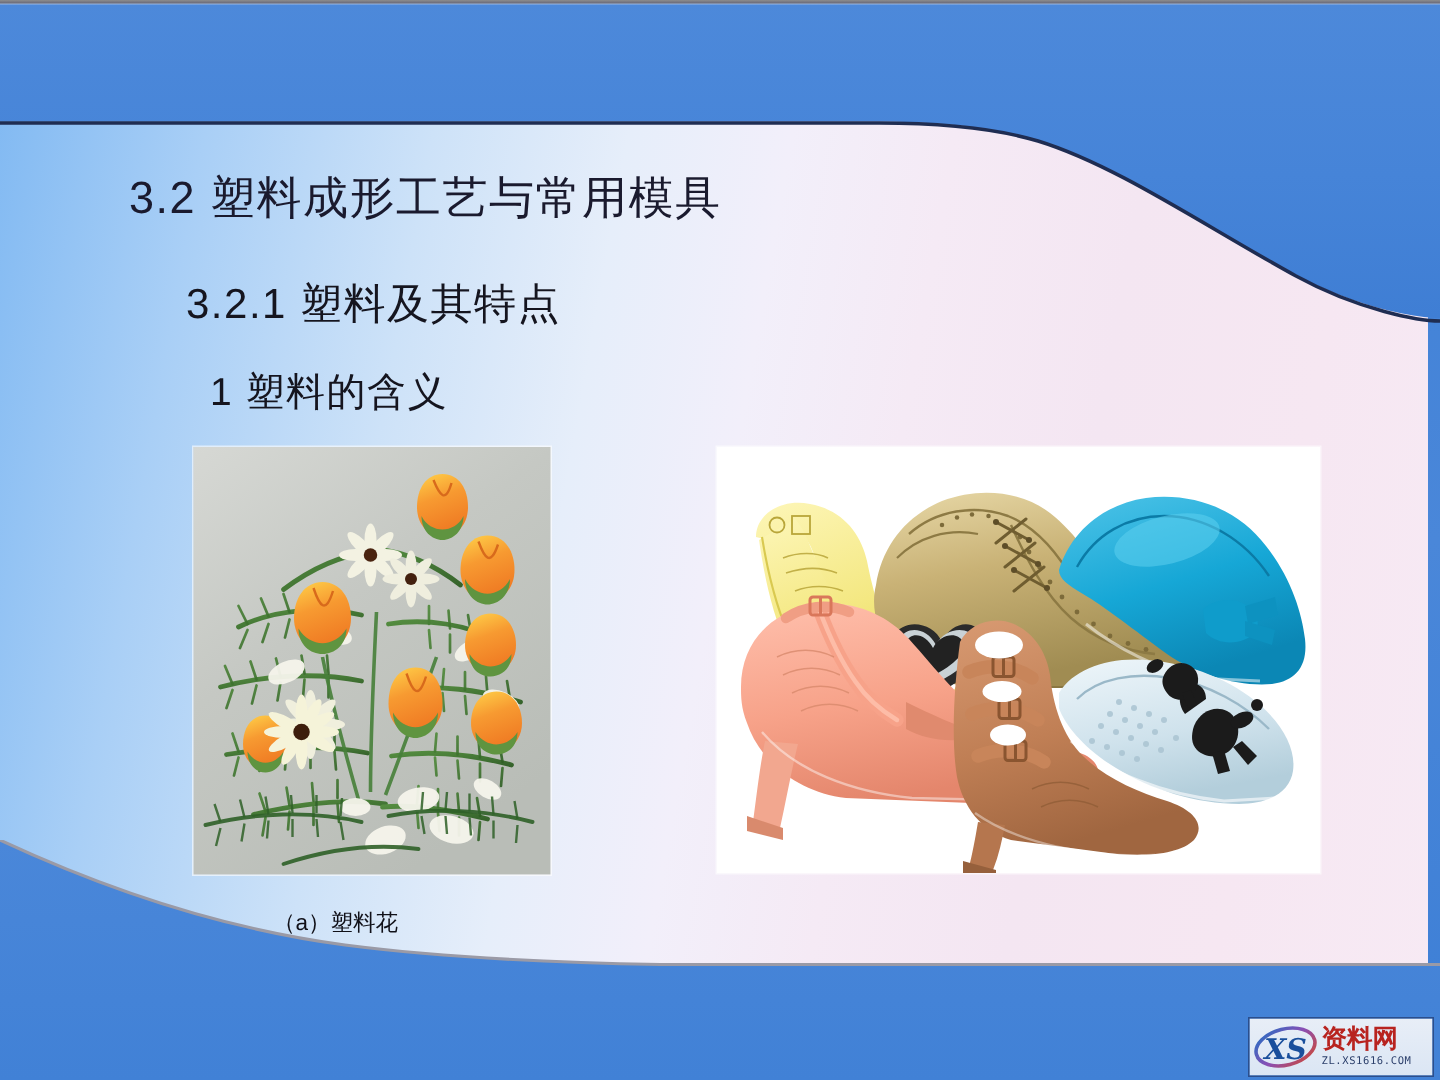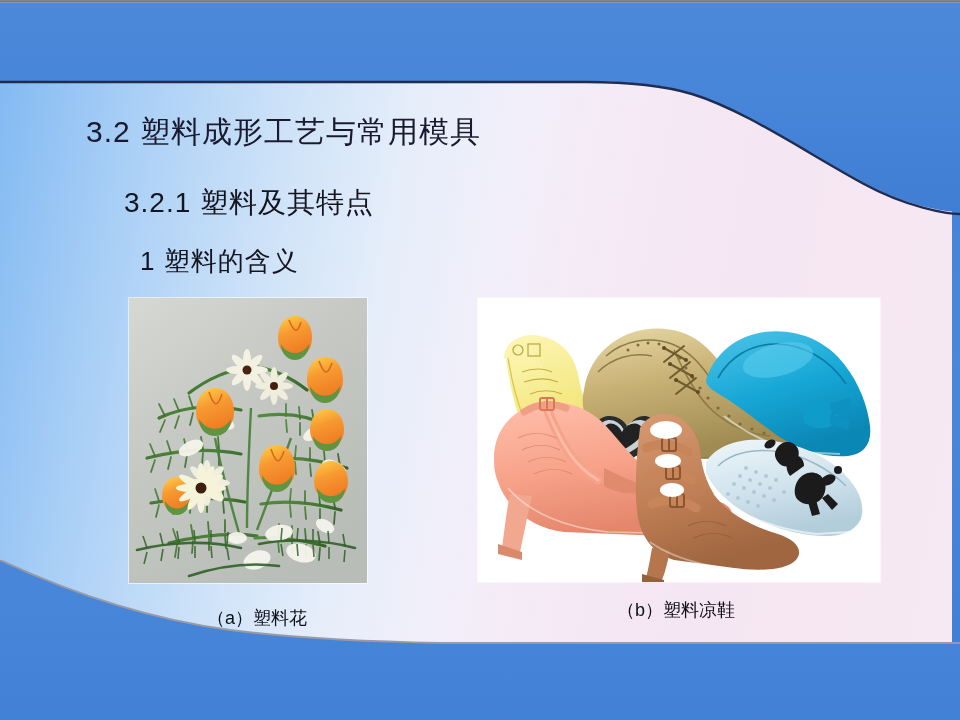--- a/index.html
+++ b/index.html
@@ -84,24 +84,23 @@
     position: absolute;
     left: 140px;
     top: 244px;
     font-size: 26px;
     letter-spacing: 1px;
     color: #15151f;
     white-space: nowrap;
   }
   .caption {
     position: absolute;
-    font-size: 18px;
+    font-size: 15px;
     color: #101018;
     white-space: nowrap;
-    margin-left: 25px;
   }
   .caption-a { left: 182px; top: 606px; }
   .caption-b { left: 592px; top: 598px; }
 
   
   .photo {
     position: absolute;
     overflow: hidden;
     box-shadow: 0 0 0 1px rgba(255,255,255,0.6);
   }
@@ -613,17 +612,35 @@
         <g fill="#1b1b1b">
           <path d="M298,152 C302,144 310,142 316,146 C322,150 322,158 318,164
                    C314,170 304,170 300,164 C297,160 296,156 298,152 Z"></path>
           <ellipse cx="292" cy="146" rx="6" ry="4" transform="rotate(-30 292 146)"></ellipse>
           <path d="M310,164 L314,174 L320,172 L316,162 Z"></path>
         </g>
         <path d="M236,196 C258,216 298,232 338,236 L372,234" fill="none" stroke="#ffffff" stroke-width="2" opacity="0.6"></path>
       </g>
     </svg>
   </div>
-  <div class="caption caption-b">（b）塑料凉鞋</div>
-
+
+  <div class="watermark">
+    <div class="wm-mark">
+      <svg viewBox="0 0 48 36">
+        <defs>
+          <linearGradient id="swoosh" x1="0" y1="0" x2="1" y2="1">
+            <stop offset="0%" stop-color="#1f6fc4"></stop>
+            <stop offset="50%" stop-color="#8a4fb5"></stop>
+            <stop offset="100%" stop-color="#d1472f"></stop>
+          </linearGradient>
+        </defs>
+        <ellipse cx="24" cy="18" rx="20" ry="12" fill="none" stroke="url(#swoosh)" stroke-width="2.4" transform="rotate(-14 24 18)"></ellipse>
+        <text x="24" y="26" text-anchor="middle" font-family="DejaVu Serif, serif" font-size="19" font-style="italic" font-weight="bold" fill="#1a4f9c">XS</text>
+      </svg>
+    </div>
+    <div class="wm-right">
+      <div class="wm-cn">资料网</div>
+      <div class="wm-url">ZL.XS1616.COM</div>
+    </div>
+  </div>
 
   <div class="top-hairline"></div>
 </div>
 
 </body></html>

